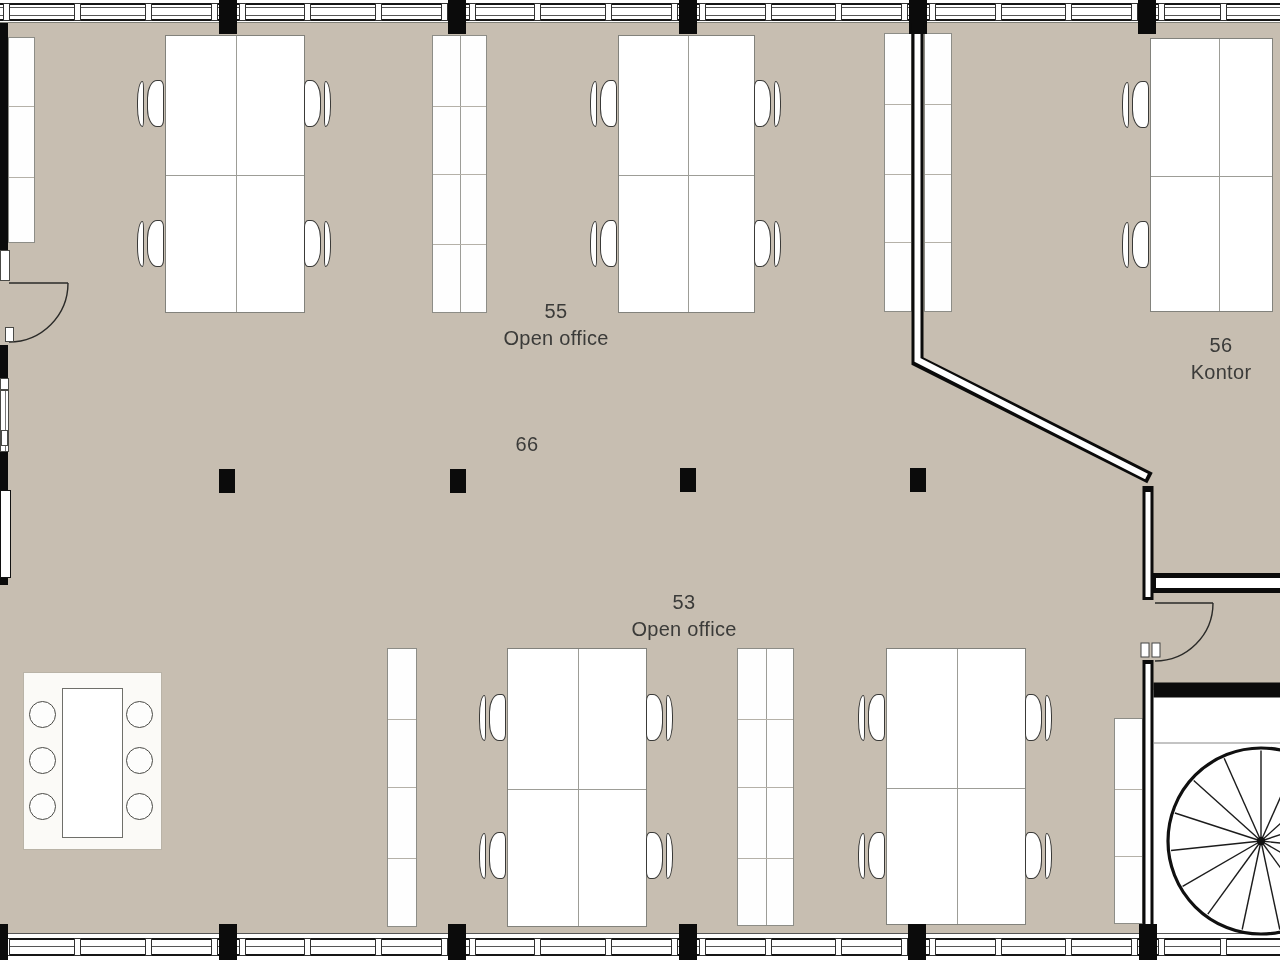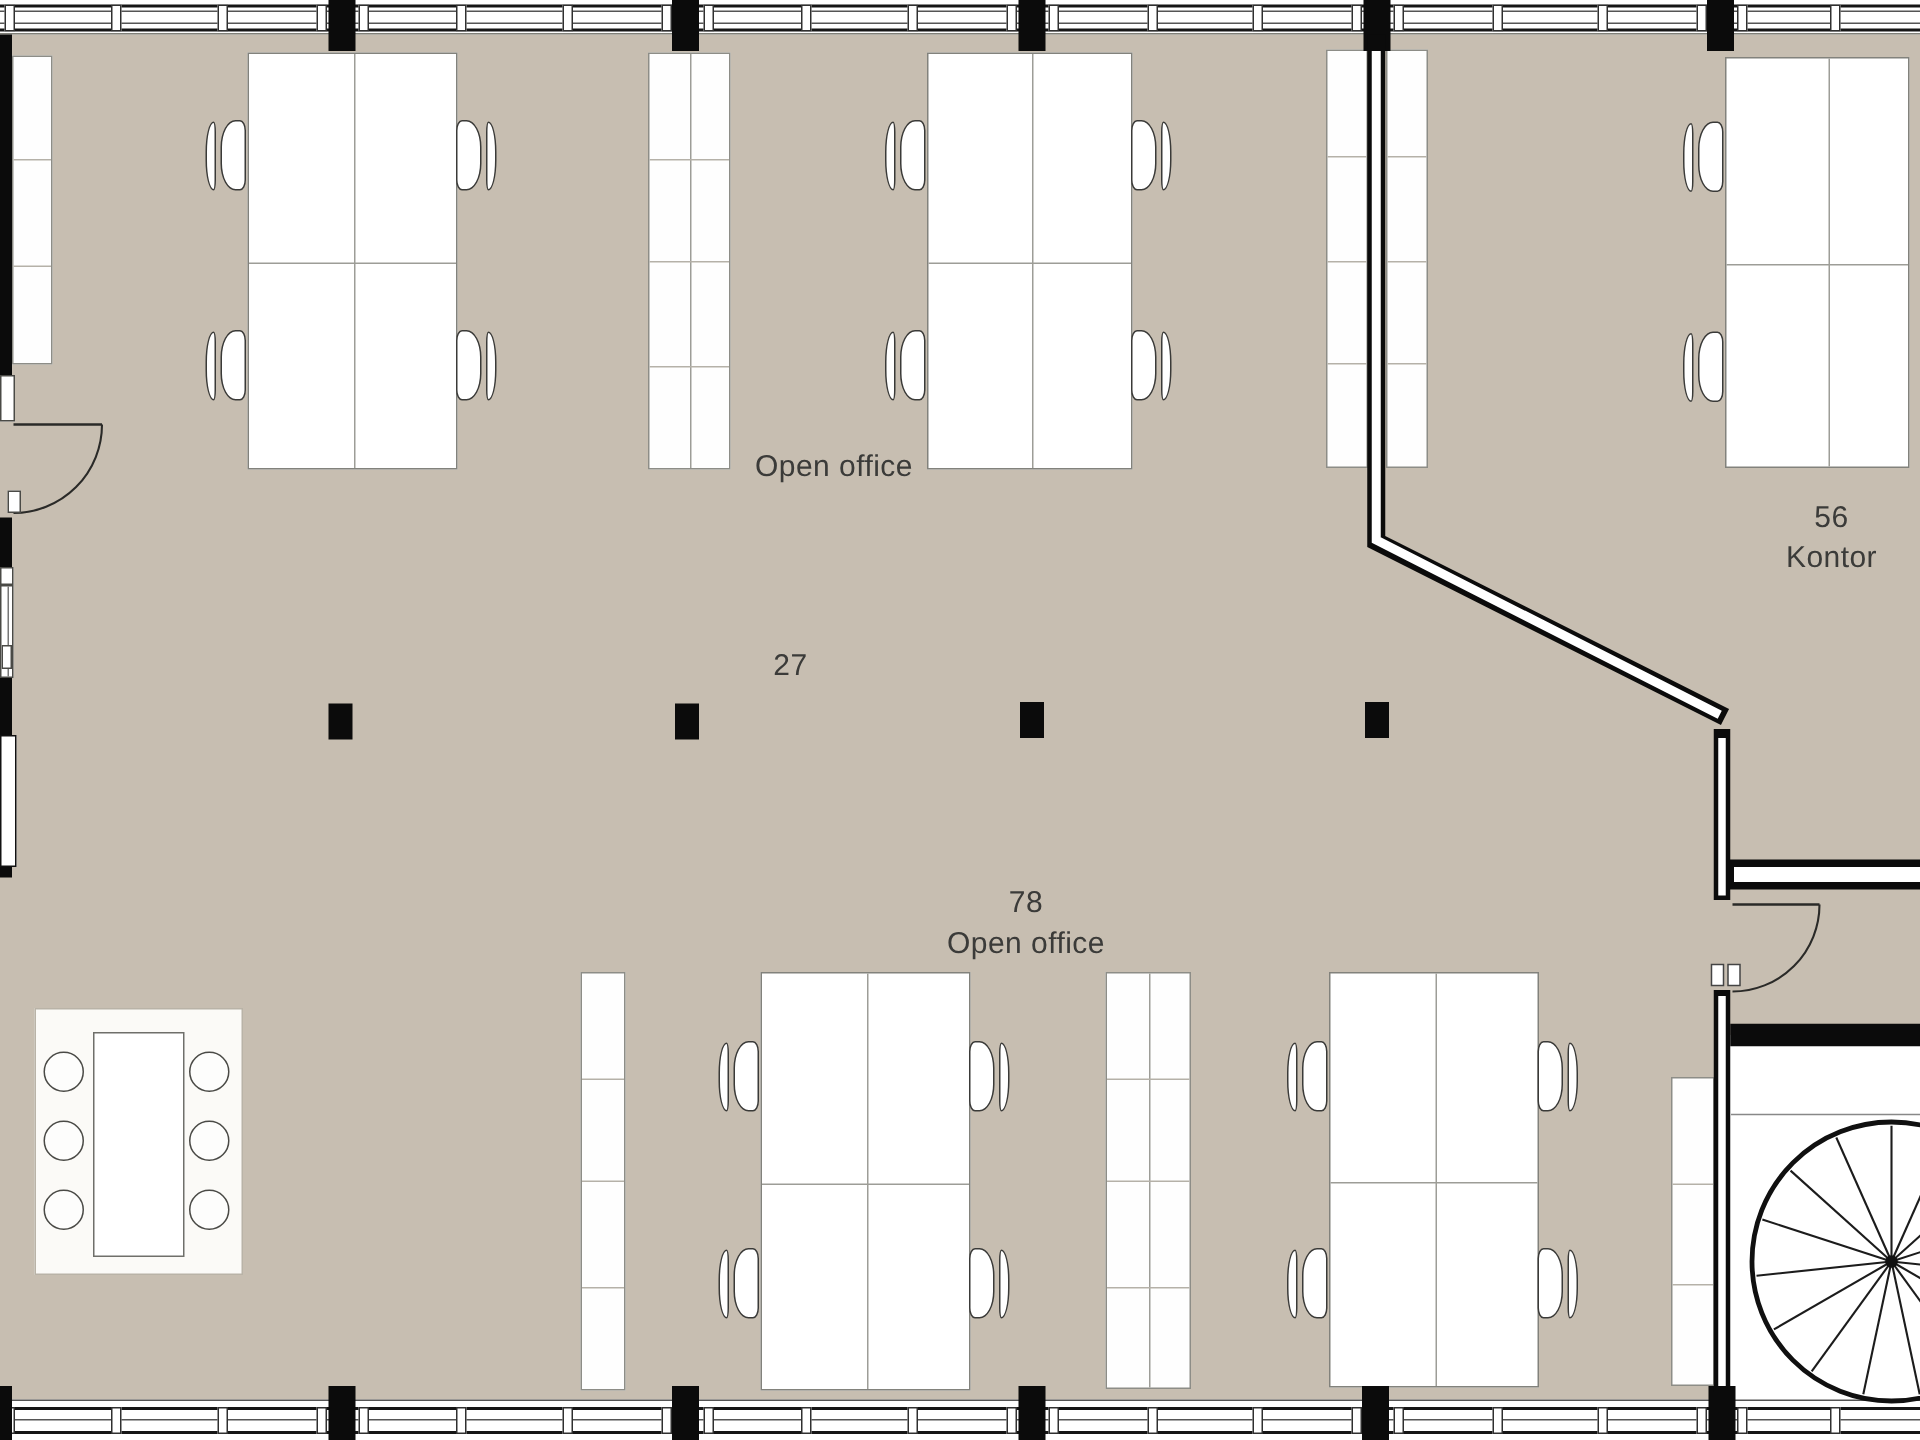--- a/index.html
+++ b/index.html
@@ -270,26 +270,27 @@
   <div class="abs wallwhite" style="left:0;top:378px;width:9px;height:12px;"></div>
   <div class="abs wallwhite" style="left:0;top:390px;width:9px;height:62px;">
     <div style="position:absolute;left:4px;top:0;bottom:0;width:1px;background:#777;"></div>
   </div>
   <div class="abs wallwhite" style="left:1px;top:430px;width:7px;height:16px;"></div>
   <div class="abs wallseg" style="left:0;top:452px;width:8px;height:38px;"></div>
   <div class="abs" style="left:0;top:490px;width:11px;height:88px;background:#fff;border:1.5px solid #111;"></div>
   <div class="abs wallseg" style="left:0;top:578px;width:8px;height:7px;"></div>
 
   <div class="abs room-label" style="left:456px;top:298px;">
+    <div>55</div>
     <div>Open office</div>
   </div>
   <div class="abs room-label" style="left:427px;top:431px;">
-    <div>27</div>
+    <div>66</div>
   </div>
   <div class="abs room-label" style="left:584px;top:589px;">
-    <div>78</div>
+    <div>53</div>
     <div>Open office</div>
   </div>
   <div class="abs room-label" style="left:1121px;top:332px;">
     <div>56</div>
     <div>Kontor</div>
   </div>
 </div>
 
 </body></html>

